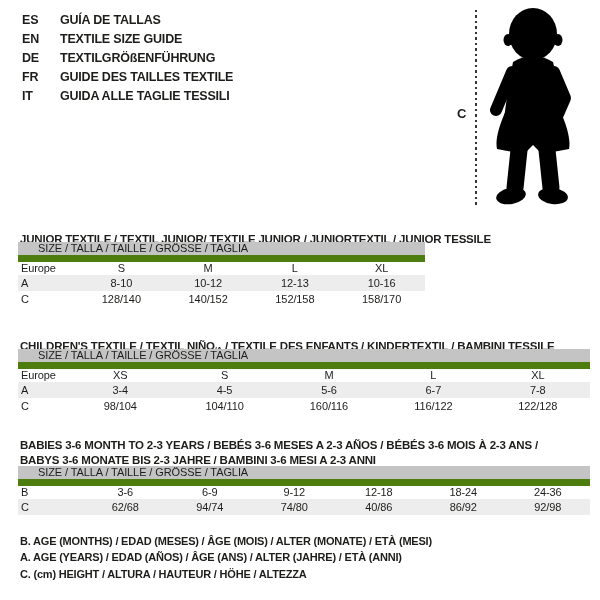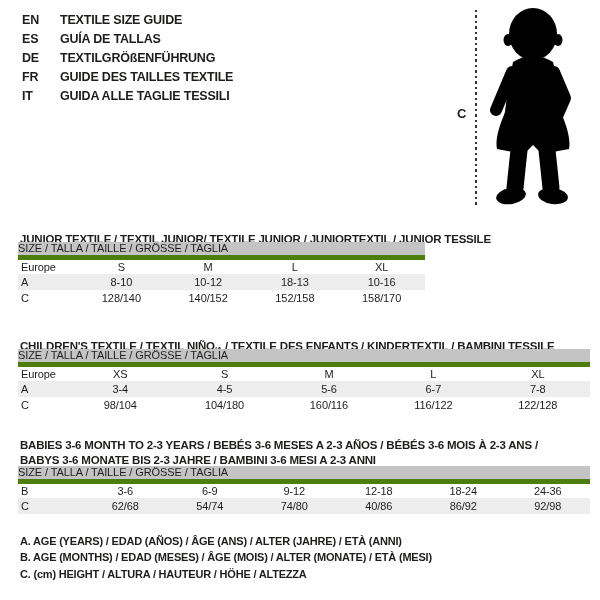--- a/index.html
+++ b/index.html
@@ -39,44 +39,44 @@
   .sub{font-size:7.5px;vertical-align:-2px;}
   table.size-table{
     position:absolute;left:18px;
     border-collapse:collapse;table-layout:fixed;
     font-size:11px;letter-spacing:-0.1px;
   }
   table.size-table th{
     background:var(--bar);
     font-weight:400;text-align:left;
     height:13px;line-height:13px;
-    padding:0 0 0 0;font-size:11px;
-    border-bottom:5px solid #4d7c0f;
+    padding:0 0 0 20px;font-size:11px;
+    border-bottom:7px solid #4d7c0f;
   }
   table.size-table td{
     height:16px;text-align:center;vertical-align:middle;
     font-weight:400;
   }
   table.size-table td.lbl{text-align:left;padding-left:3px;}
   table.size-table tbody tr:nth-child(even){background:var(--alt);}
   
   .legend{position:absolute;left:20px;top:533px;}
   .legend div{font-size:11px;font-weight:700;letter-spacing:-0.2px;line-height:16.3px;white-space:nowrap;}
 </style>
 </head>
 <body>
 
 <div class="lang-list">
   <div class="lang-row">
+    <span class="lang-code">ES</span>
+    <span class="lang-label">GUÍA DE TALLAS</span>
+  </div>
+  <div class="lang-row">
     <span class="lang-code">EN</span>
     <span class="lang-label">TEXTILE SIZE GUIDE</span>
-  </div>
-  <div class="lang-row">
-    <span class="lang-code">ES</span>
-    <span class="lang-label">GUÍA DE TALLAS</span>
   </div>
   <div class="lang-row">
     <span class="lang-code">DE</span>
     <span class="lang-label">TEXTILGRÖßENFÜHRUNG</span>
   </div>
   <div class="lang-row">
     <span class="lang-code">FR</span>
     <span class="lang-label">GUIDE DES TAILLES TEXTILE</span>
   </div>
   <div class="lang-row">
@@ -120,21 +120,21 @@
       <td class="lbl">Europe</td>
       <td>S</td>
       <td>M</td>
       <td>L</td>
       <td>XL</td>
     </tr>
     <tr>
       <td class="lbl">A</td>
       <td>8-10</td>
       <td>10-12</td>
-      <td>18-13</td>
+      <td>12-13</td>
       <td>10-16</td>
     </tr>
     <tr>
       <td class="lbl">C</td>
       <td>128/140</td>
       <td>140/152</td>
       <td>152/158</td>
       <td>158/170</td>
     </tr>
   </tbody>
@@ -168,21 +168,21 @@
       <td class="lbl">A</td>
       <td>3-4</td>
       <td>4-5</td>
       <td>5-6</td>
       <td>6-7</td>
       <td>7-8</td>
     </tr>
     <tr>
       <td class="lbl">C</td>
       <td>98/104</td>
-      <td>104/180</td>
+      <td>104/110</td>
       <td>160/116</td>
       <td>116/122</td>
       <td>122/128</td>
     </tr>
   </tbody>
 </table>
 
 <div class="sec-title" style="top:422px">
   <div>BABIES 3-6 MONTH TO 2-3 YEARS / BEBÉS 3-6 MESES A 2-3 AÑOS / BÉBÉS 3-6 MOIS À 2-3 ANS /</div>
   <div>BABYS 3-6 MONATE BIS 2-3 JAHRE / BAMBINI 3-6 MESI A 2-3 ANNI</div>
@@ -208,26 +208,26 @@
       <td>3-6</td>
       <td>6-9</td>
       <td>9-12</td>
       <td>12-18</td>
       <td>18-24</td>
       <td>24-36</td>
     </tr>
     <tr>
       <td class="lbl">C</td>
       <td>62/68</td>
-      <td>54/74</td>
+      <td>94/74</td>
       <td>74/80</td>
       <td>40/86</td>
       <td>86/92</td>
       <td>92/98</td>
     </tr>
   </tbody>
 </table>
 
 <div class="legend">
+  <div>B. AGE (MONTHS) / EDAD (MESES) / ÂGE (MOIS) / ALTER (MONATE) / ETÀ (MESI)</div>
   <div>A. AGE (YEARS) / EDAD (AÑOS) / ÂGE (ANS) / ALTER (JAHRE) / ETÀ (ANNI)</div>
-  <div>B. AGE (MONTHS) / EDAD (MESES) / ÂGE (MOIS) / ALTER (MONATE) / ETÀ (MESI)</div>
   <div>C. (cm) HEIGHT / ALTURA / HAUTEUR / HÖHE / ALTEZZA</div>
 </div>
 
 </body></html>

